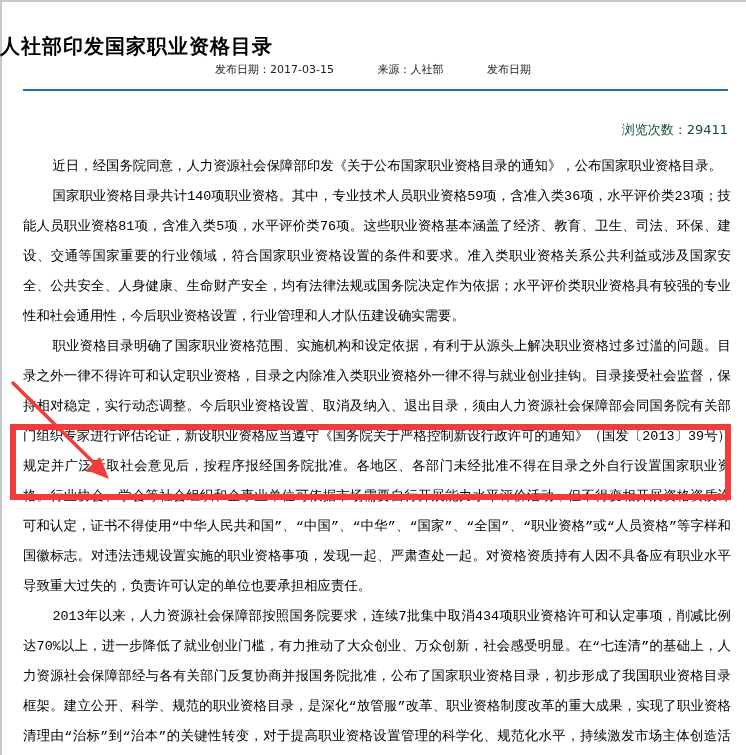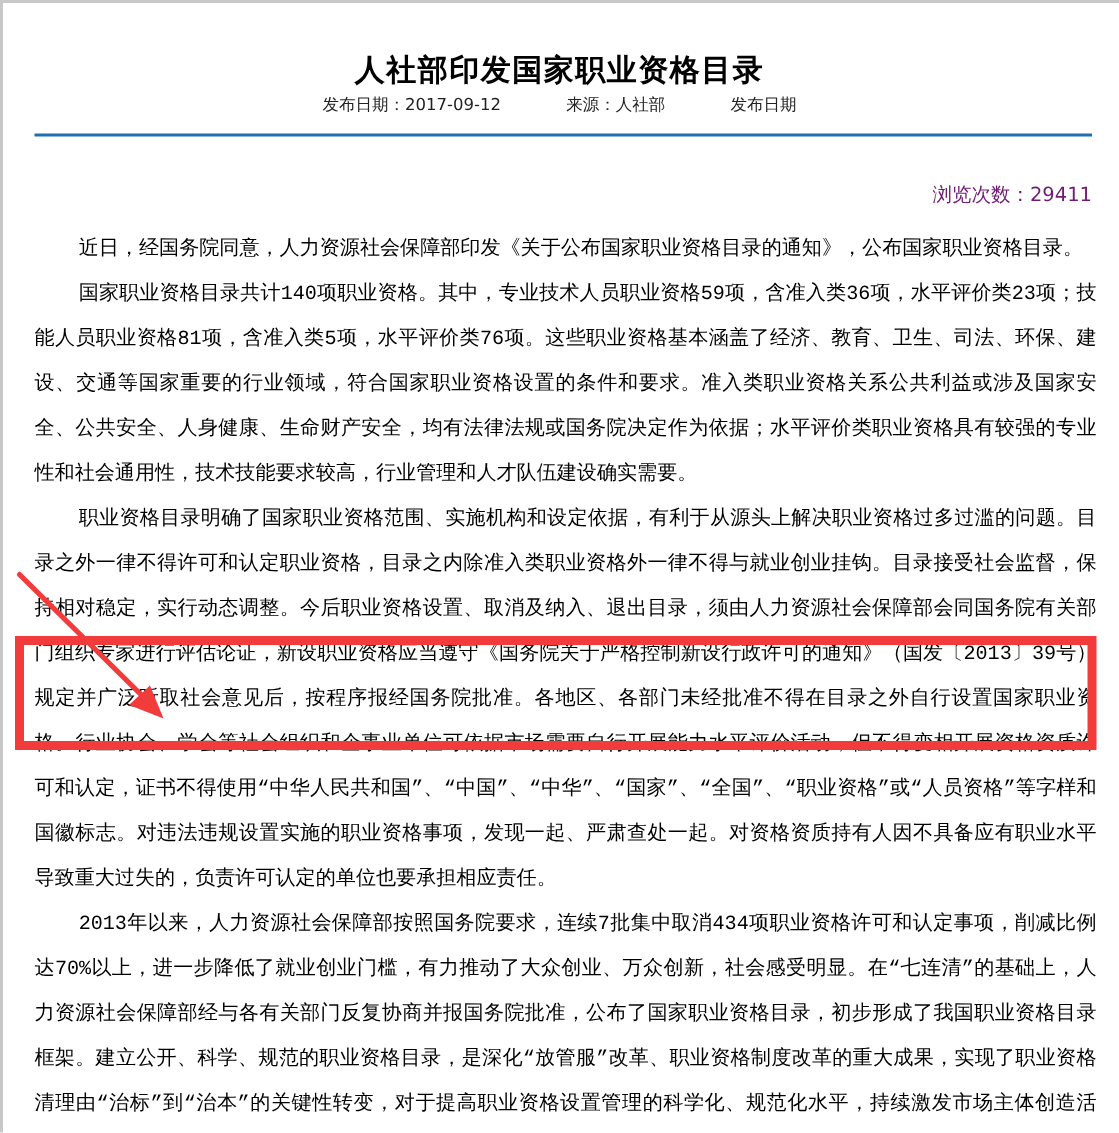--- a/index.html
+++ b/index.html
@@ -1,55 +1,55 @@
 <!DOCTYPE html>
 <html><head>
 <meta charset="utf-8">
 <style>
   html, body { margin: 0; padding: 0; background: #ffffff; }
   body { width: 746px; height: 755px; overflow: hidden; position: relative;
          font-family: "DejaVu Sans", "Liberation Sans", sans-serif; color: #000; }
   .frame { position: absolute; left: 0; top: 0; width: 746px; height: 755px;
            border-top: 2px solid #c8c8c8; border-left: 2px solid #c8c8c8; box-sizing: border-box; }
-  .title { position: absolute; top: 20px; left: 0; width: 746px; text-align: center;
+  .title { position: absolute; top: 20px; left: 0; width: 746px; text-align: left;
            font-family: "DejaVu Serif", "Liberation Serif", serif;
            font-size: 20px; font-weight: bold; letter-spacing: 1px; }
   .meta { position: absolute; top: 62px; left: 0; width: 746px; text-align: center; font-size: 11px; color: #222; }
   .meta span { display: inline-block; }
   .meta .date { margin-right: 40px; }
   .meta .source { margin-right: 40px; font-family: Liberation Serif, serif; }
   .meta .print { cursor: pointer; }
   .divider { position: absolute; left: 23px; top: 89px; width: 705px; height: 0; border-top: 2px solid #1f6fb2; }
-  .views { position: absolute; top: 121px; right: 18px; font-size: 13px; color: #701a75; }
+  .views { position: absolute; top: 121px; right: 18px; font-size: 13px; color: #14532d; }
   .article { position: absolute; top: 152px; left: 23px; width: 708px; font-size: 13.4px; line-height: 30px; }
   .article p { margin: 0; text-indent: 2.2em; text-align: justify; word-break: break-all; font-family: Liberation Mono, monospace; }
   .highlight-box { position: absolute; left: 10px; top: 424px; width: 721px; height: 76px;
                    border: 6px solid #f23b3b; box-sizing: border-box; pointer-events: none; }
   .arrow { position: absolute; left: 0; top: 0; width: 746px; height: 755px; pointer-events: none; }
 </style>
 </head>
 <body>
 
 <div class="frame"></div>
 
 <h1 class="title">人社部印发国家职业资格目录</h1>
 
 <div class="meta">
-  <span class="date">发布日期：2017-09-12</span>
+  <span class="date">发布日期：2017-03-15</span>
   <span class="source">来源：人社部</span>
   <span class="print">发布日期</span>
 </div>
 
 <div class="divider"></div>
 
 <div class="views">浏览次数：29411</div>
 
 <div class="article">
   <p>近日，经国务院同意，人力资源社会保障部印发《关于公布国家职业资格目录的通知》，公布国家职业资格目录。</p>
-  <p>国家职业资格目录共计140项职业资格。其中，专业技术人员职业资格59项，含准入类36项，水平评价类23项；技能人员职业资格81项，含准入类5项，水平评价类76项。这些职业资格基本涵盖了经济、教育、卫生、司法、环保、建设、交通等国家重要的行业领域，符合国家职业资格设置的条件和要求。准入类职业资格关系公共利益或涉及国家安全、公共安全、人身健康、生命财产安全，均有法律法规或国务院决定作为依据；水平评价类职业资格具有较强的专业性和社会通用性，技术技能要求较高，行业管理和人才队伍建设确实需要。</p>
+  <p>国家职业资格目录共计140项职业资格。其中，专业技术人员职业资格59项，含准入类36项，水平评价类23项；技能人员职业资格81项，含准入类5项，水平评价类76项。这些职业资格基本涵盖了经济、教育、卫生、司法、环保、建设、交通等国家重要的行业领域，符合国家职业资格设置的条件和要求。准入类职业资格关系公共利益或涉及国家安全、公共安全、人身健康、生命财产安全，均有法律法规或国务院决定作为依据；水平评价类职业资格具有较强的专业性和社会通用性，今后职业资格设置，行业管理和人才队伍建设确实需要。</p>
   <p>职业资格目录明确了国家职业资格范围、实施机构和设定依据，有利于从源头上解决职业资格过多过滥的问题。目录之外一律不得许可和认定职业资格，目录之内除准入类职业资格外一律不得与就业创业挂钩。目录接受社会监督，保持相对稳定，实行动态调整。今后职业资格设置、取消及纳入、退出目录，须由人力资源社会保障部会同国务院有关部门组织专家进行评估论证，新设职业资格应当遵守《国务院关于严格控制新设行政许可的通知》（国发〔2013〕39号）规定并广泛听取社会意见后，按程序报经国务院批准。各地区、各部门未经批准不得在目录之外自行设置国家职业资格。行业协会、学会等社会组织和企事业单位可依据市场需要自行开展能力水平评价活动，但不得变相开展资格资质许可和认定，证书不得使用“中华人民共和国”、“中国”、“中华”、“国家”、“全国”、“职业资格”或“人员资格”等字样和国徽标志。对违法违规设置实施的职业资格事项，发现一起、严肃查处一起。对资格资质持有人因不具备应有职业水平导致重大过失的，负责许可认定的单位也要承担相应责任。</p>
   <p>2013年以来，人力资源社会保障部按照国务院要求，连续7批集中取消434项职业资格许可和认定事项，削减比例达70%以上，进一步降低了就业创业门槛，有力推动了大众创业、万众创新，社会感受明显。在“七连清”的基础上，人力资源社会保障部经与各有关部门反复协商并报国务院批准，公布了国家职业资格目录，初步形成了我国职业资格目录框架。建立公开、科学、规范的职业资格目录，是深化“放管服”改革、职业资格制度改革的重大成果，实现了职业资格清理由“治标”到“治本”的关键性转变，对于提高职业资格设置管理的科学化、规范化水平，持续激发市场主体创造活力，推进供给侧结构性改革具有重要意义。</p>
 </div>
 
 <div class="highlight-box"></div>
 
 <svg class="arrow" viewBox="0 0 746 755">
   <line x1="13" y1="383" x2="98" y2="467" stroke="#f23b3b" stroke-width="3.5" stroke-linecap="round"></line>
   <polygon points="109,479 86,470 100,457" fill="#f23b3b"></polygon>
 </svg>

